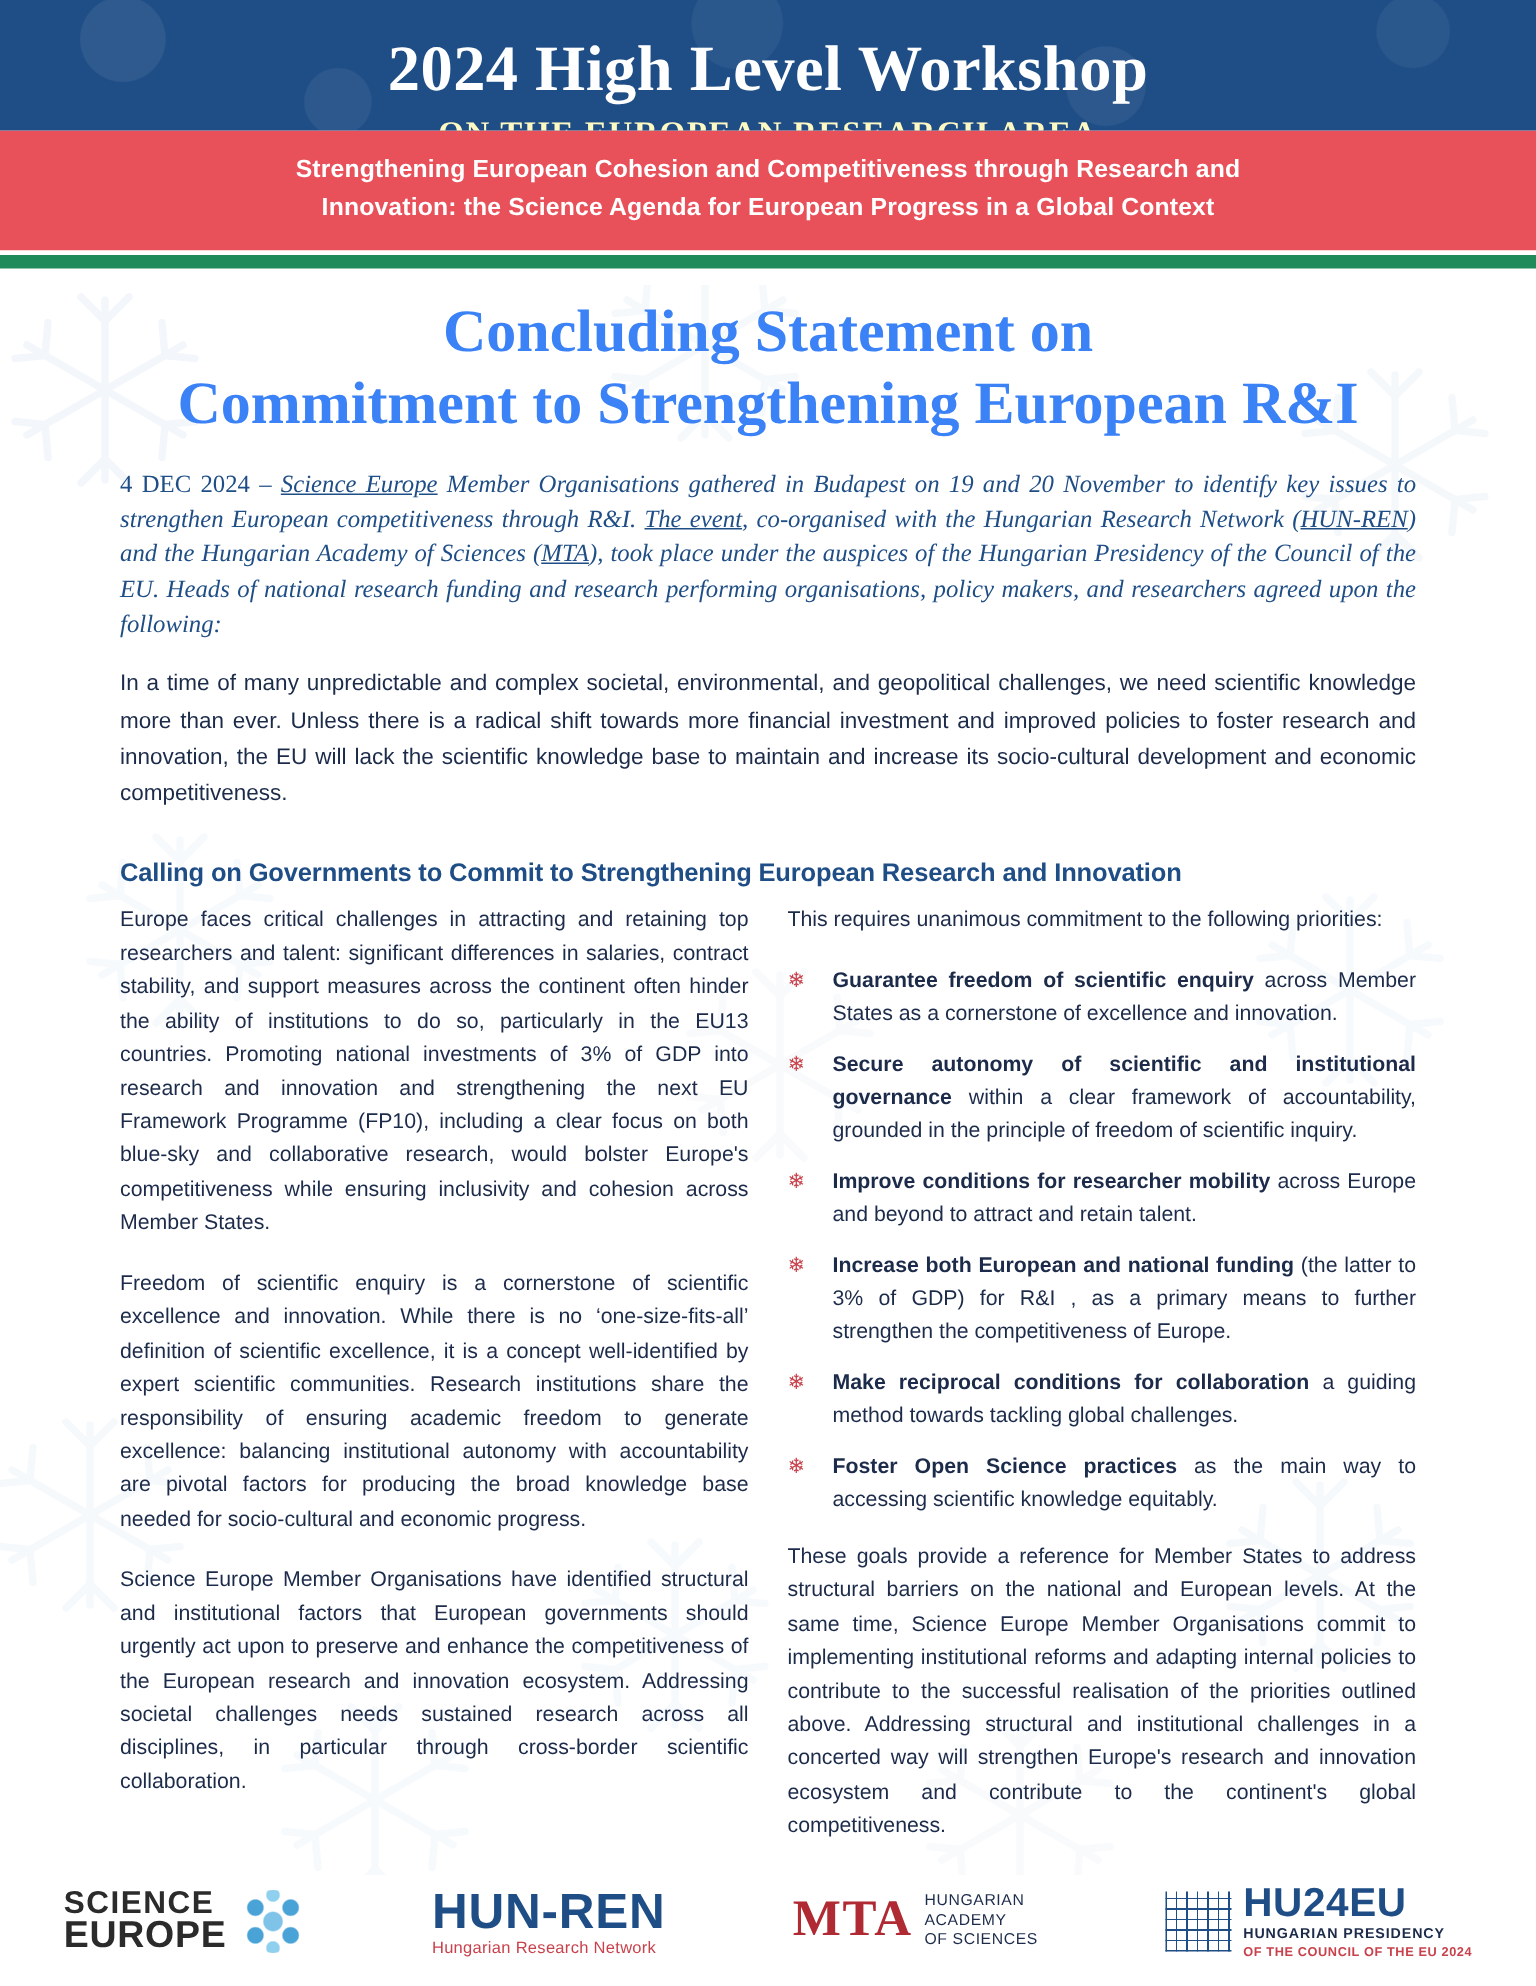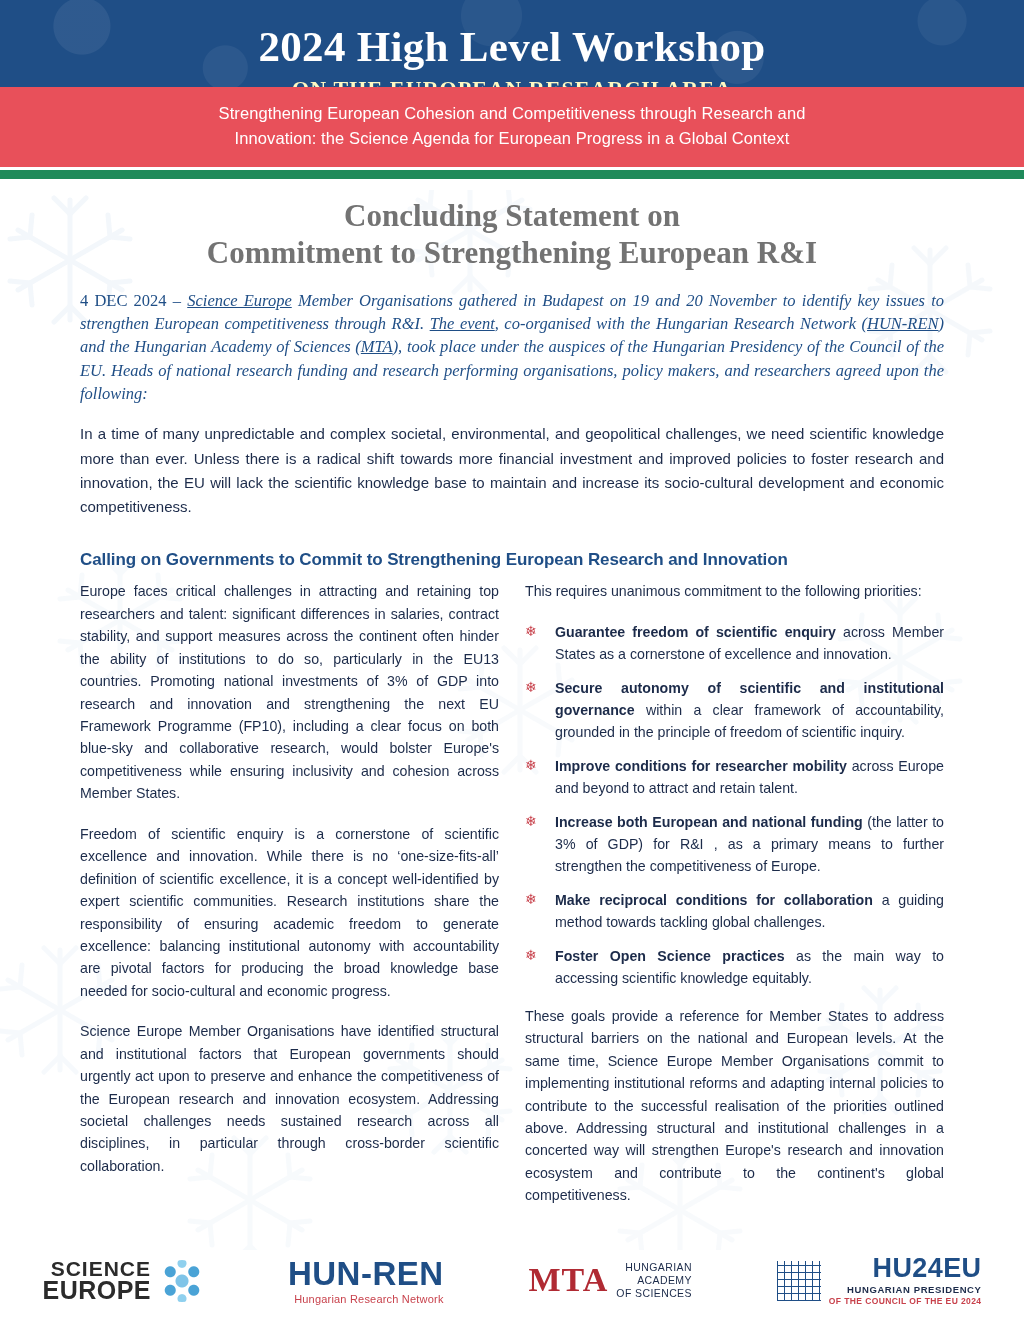--- a/index.html
+++ b/index.html
@@ -56,21 +56,21 @@
     padding-top: 6px;
   }
   .header-red {
     background: #e8505a;
     padding: 14px 60px 16px 60px;
     text-align: center;
   }
   .header-red .line {
     color: #ffffff;
     font-size: 16.5px;
-    font-weight: normal;
+    font-weight: bold;
     line-height: 1.5;
     letter-spacing: 0.1px;
   }
   .header-green {
     height: 9px;
     background: #1f8a5a;
   }
   .header-thin-white {
     height: 3px;
     background: #ffffff;
@@ -90,22 +90,22 @@
 
   
   .page {
     position: relative;
     z-index: 1;
     padding: 18px 80px 0 80px;
   }
   .doc-title {
     text-align: center;
     font-family: "Liberation Serif", serif;
-    color: #737373;
-    font-size: 31px;
+    color: #3b82f6;
+    font-size: 40px;
     font-weight: bold;
     line-height: 1.22;
     margin-bottom: 8px;
   }
   .lede {
     font-family: "Liberation Serif", serif;
     font-style: italic;
     color: #1f4e86;
     font-size: 16.5px;
     line-height: 1.42;
@@ -177,21 +177,21 @@
   .footer {
     position: absolute;
     bottom: 18px;
     left: 0;
     width: 1024px;
     display: flex;
     align-items: center;
     justify-content: space-around;
     z-index: 2;
   }
-  .logo { display: flex; align-items: center; text-align: right; }
+  .logo { display: flex; align-items: center; }
 
   
   .se-text {
     font-family: "Liberation Sans", sans-serif;
     line-height: 0.95;
     color: #2b2b2b;
   }
   .se-text .s1 { font-size: 21px; font-weight: bold; letter-spacing: 1px; }
   .se-text .s2 { font-size: 25px; font-weight: bold; letter-spacing: 0.5px; }
   .se-mark {

